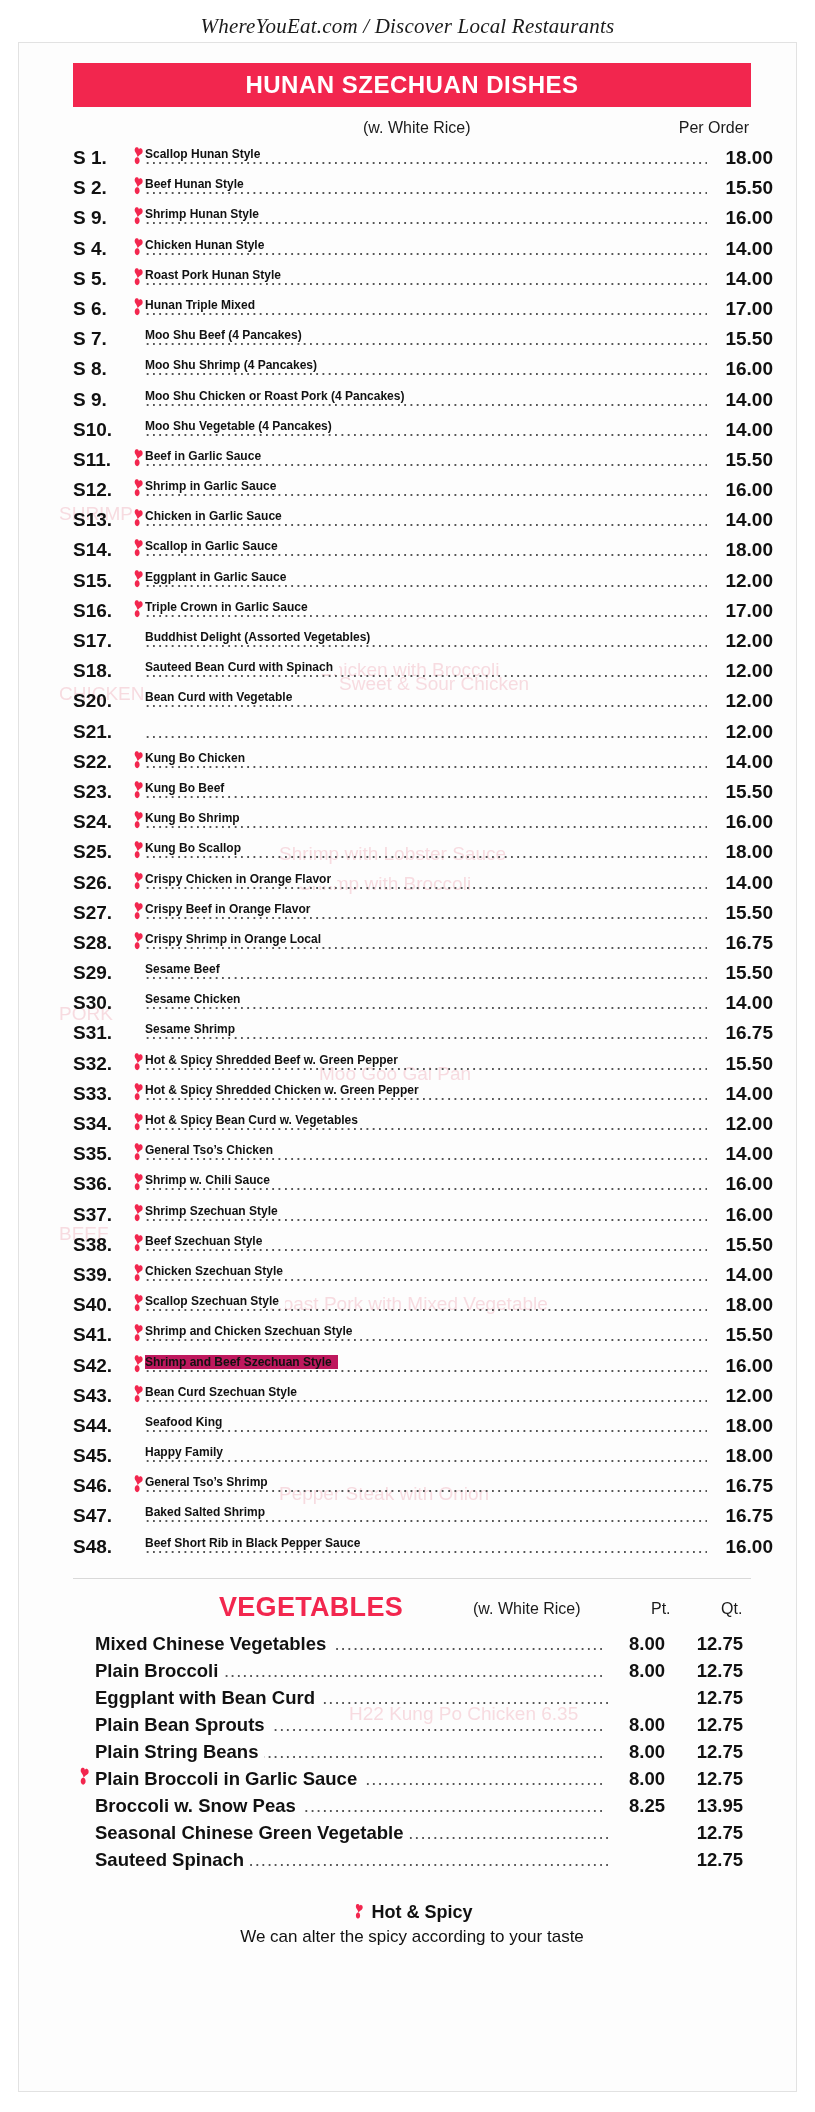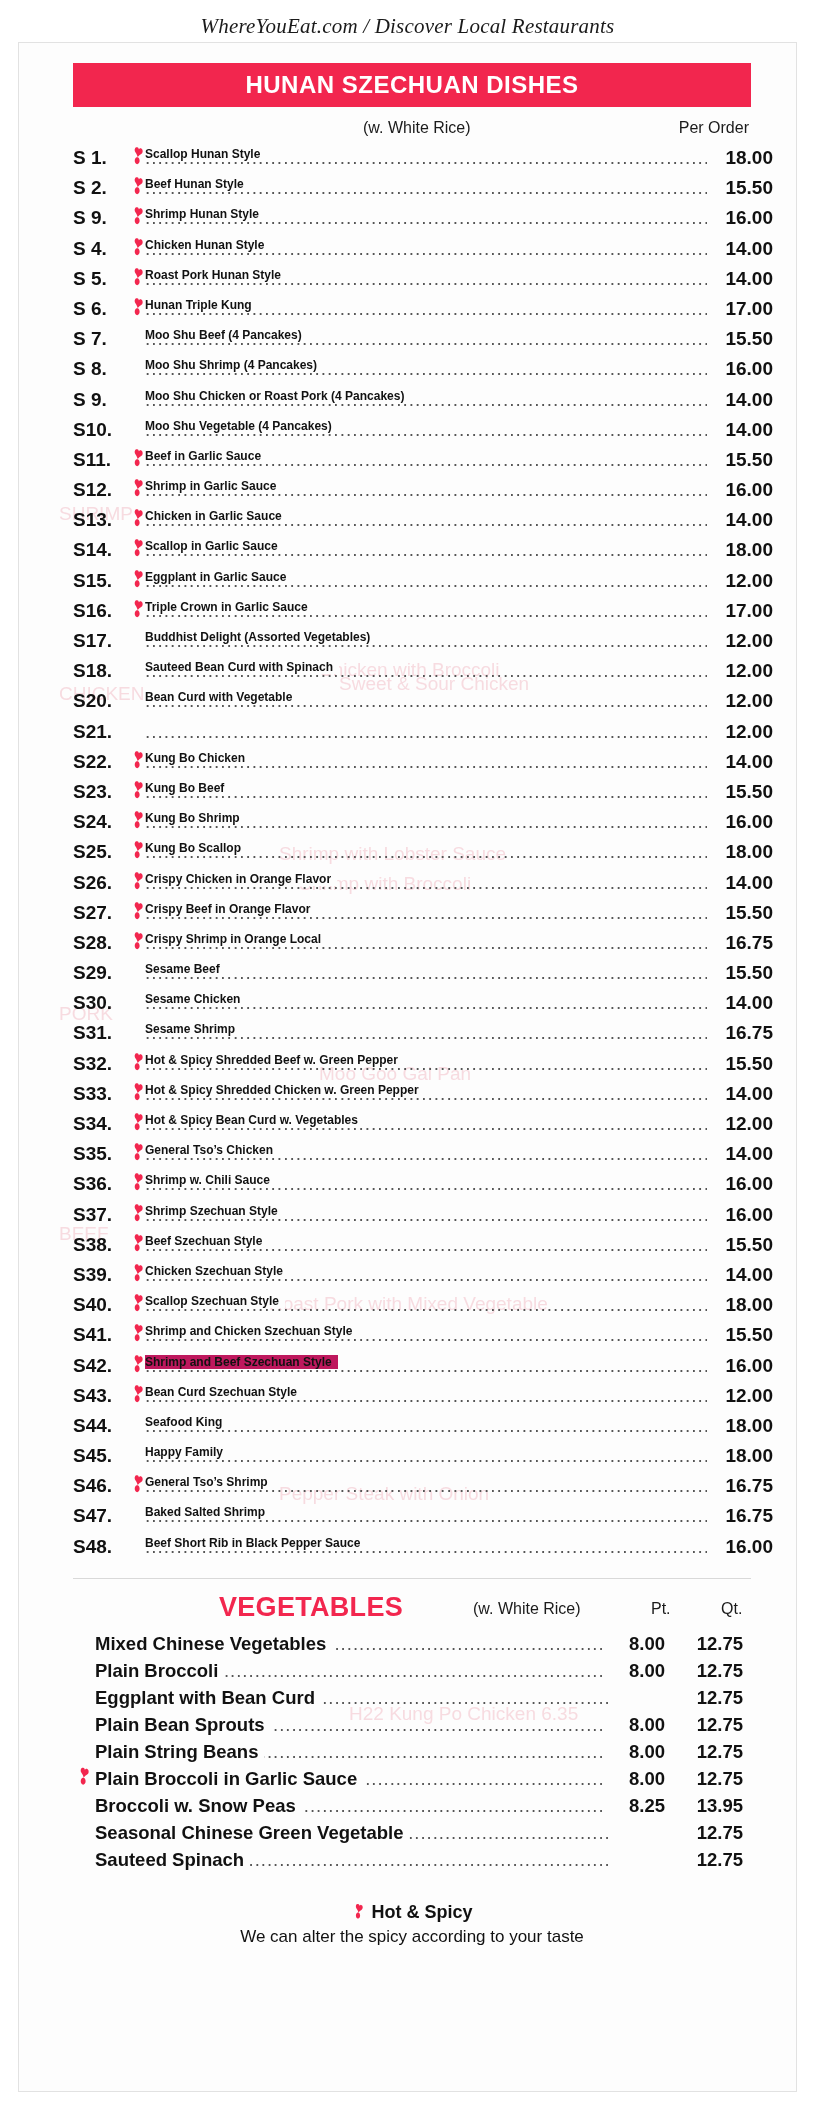--- a/index.html
+++ b/index.html
@@ -339,21 +339,21 @@
           <span class="code">S 5.</span>
           <span class="pepper">❣</span>
           <span class="dots">..........................................................................................................</span>
           <span class="name" style="background: rgb(253, 253, 253); padding-right: 6px;">Roast Pork Hunan Style</span>
           <span class="price" style="background: rgb(253, 253, 253);">14.00</span>
         </div>
         <div class="row">
           <span class="code">S 6.</span>
           <span class="pepper">❣</span>
           <span class="dots">..........................................................................................................</span>
-          <span class="name" style="background: rgb(253, 253, 253); padding-right: 6px;">Hunan Triple Kung</span>
+          <span class="name" style="background: rgb(253, 253, 253); padding-right: 6px;">Hunan Triple Mixed</span>
           <span class="price" style="background: rgb(253, 253, 253);">17.00</span>
         </div>
         <div class="row">
           <span class="code">S 7.</span>
           <span class="dots">..........................................................................................................</span>
           <span class="name" style="background: rgb(253, 253, 253); padding-right: 6px;">Moo Shu Beef (4 Pancakes)</span>
           <span class="price" style="background: rgb(253, 253, 253);">15.50</span>
         </div>
         <div class="row">
           <span class="code">S 8.</span>

